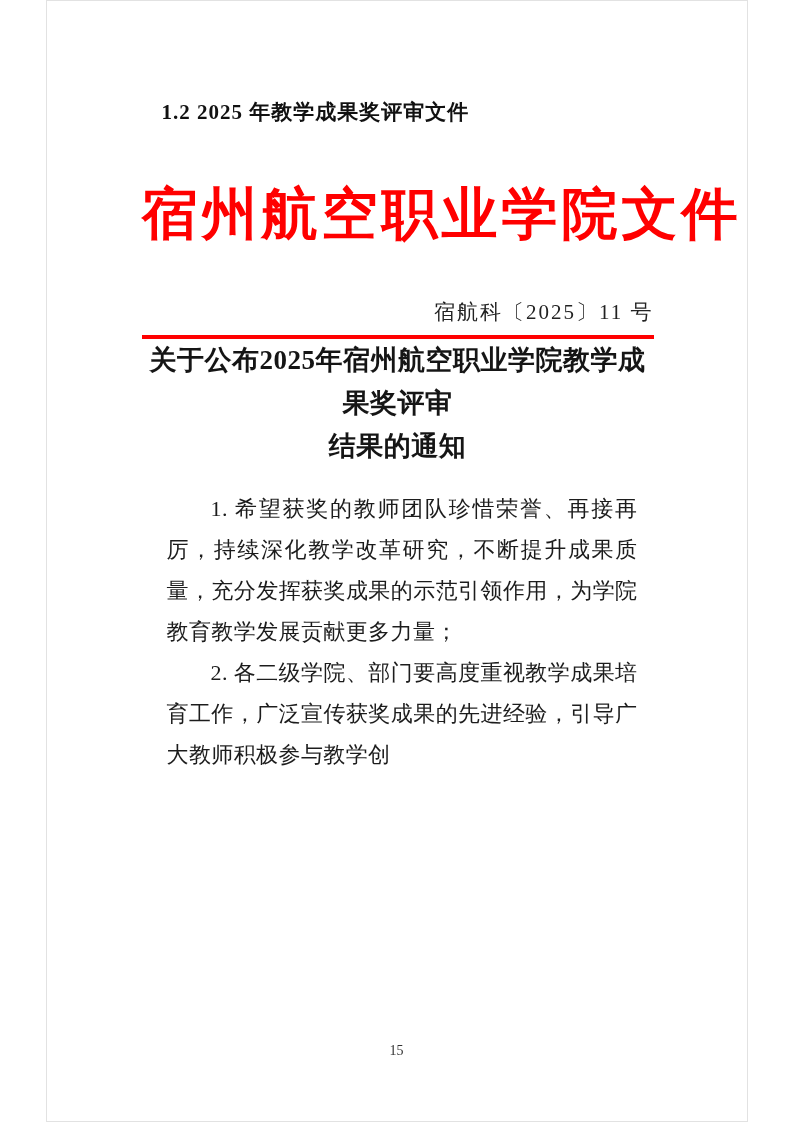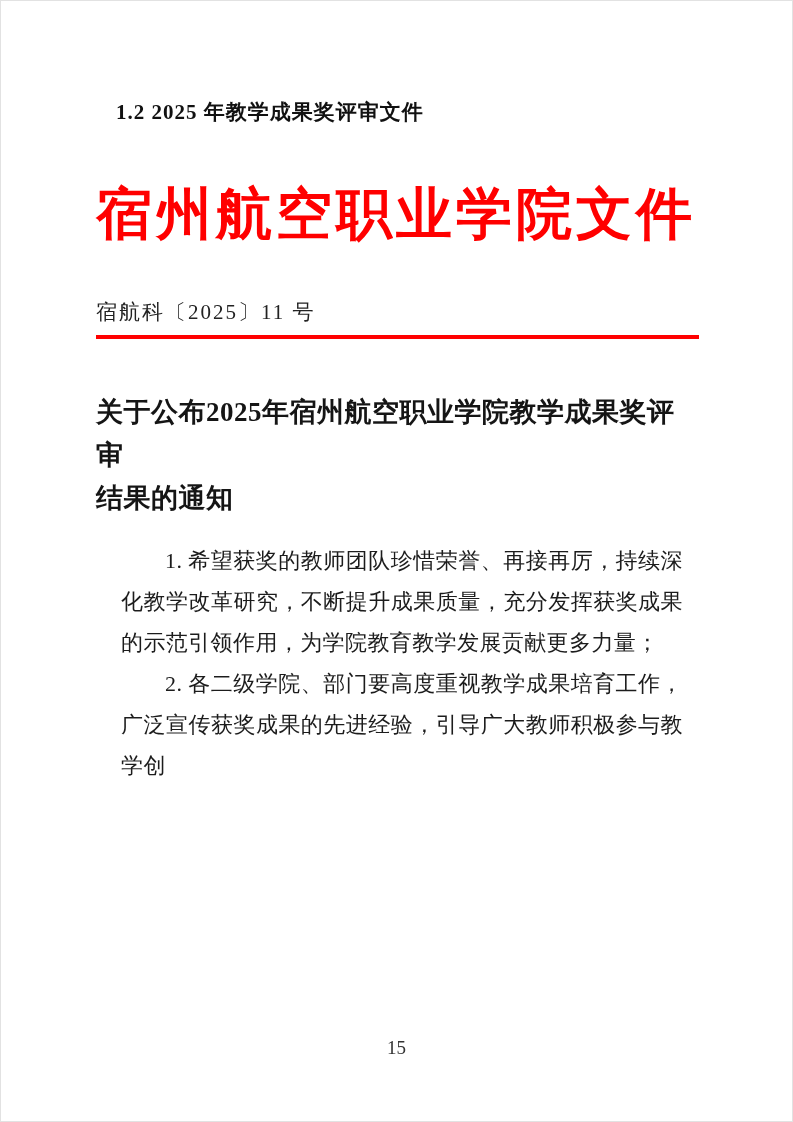--- a/index.html
+++ b/index.html
@@ -2,21 +2,21 @@
 <html style="--accent-red: #ff0000;"><head>
 <meta charset="utf-8">
 <style>
   html, body {
     margin: 0;
     padding: 0;
     background: #ffffff;
   }
   .page {
     position: relative;
-    width: 793px;
+    width: 702px;
     height: 1122px;
     margin: 0 auto;
     background: #ffffff;
     border: 1px solid #e2e2e2;
     box-sizing: border-box;
     padding: 97px 93px 0 95px;
     overflow: hidden;
     font-family: "Liberation Serif", "DejaVu Serif", serif;
     color: #1b1b1b;
   }
@@ -33,32 +33,32 @@
     text-align: left;
     color: var(--accent-red, #ff0000);
     font-size: 56px;
     font-weight: bold;
     letter-spacing: 4px;
     line-height: 72px;
     white-space: nowrap;
   }
   .doc-number {
     margin-top: 48px;
-    text-align: left;
+    text-align: right;
     font-size: 21px;
     letter-spacing: 2px;
     color: #222222;
   }
   .red-rule {
     margin-top: 9px;
     height: 4px;
     background: var(--accent-red, #ff0000);
   }
   .notice-title {
-    margin-top: 52px;
+    text-align: center;
     font-weight: bold;
     font-size: 27px;
     line-height: 43px;
     color: #151515;
     letter-spacing: 0.5px;
   }
   .body-text {
     margin: 20px 16px 0 25px;
     font-size: 22px;
     line-height: 41px;
@@ -75,21 +75,21 @@
   .section-heading {
     font-weight: bold;
     text-indent: 2em;
   }
   .page-number {
     position: absolute;
     left: 0;
     bottom: 62px;
     width: 100%;
     text-align: center;
-    font-size: 19px;
+    font-size: 14px;
     color: #333333;
     margin-top: 24px;
   }
 </style>
 </head>
 <body>
 
 <div class="page">
 
   <div class="doc-header-label">1.2 2025 年教学成果奖评审文件</div>

